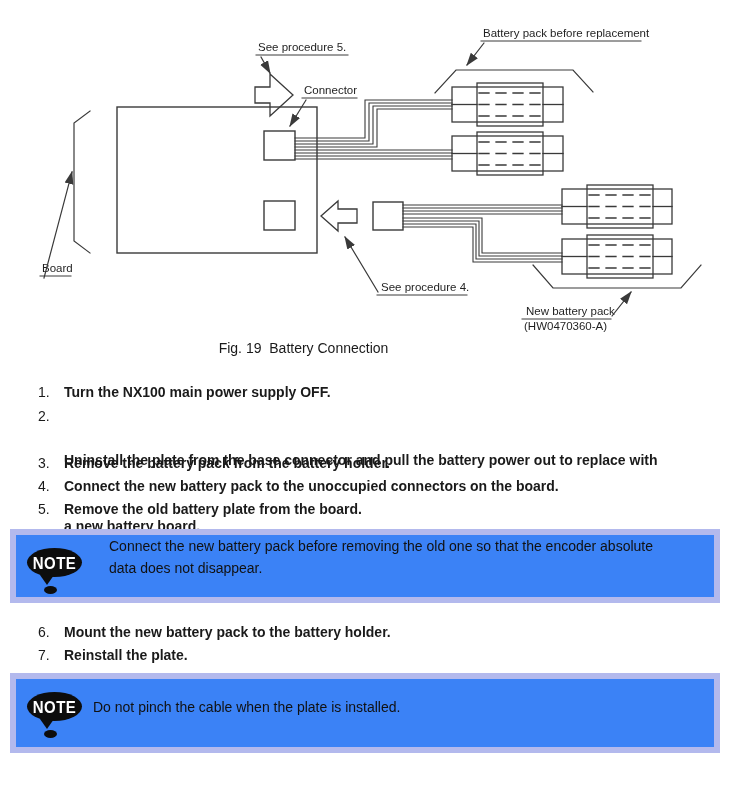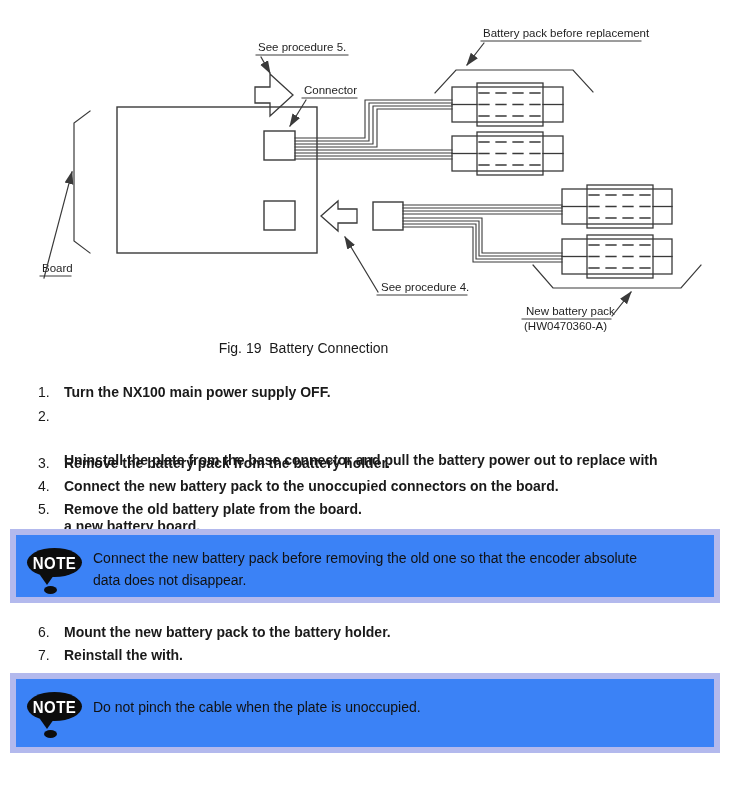--- a/index.html
+++ b/index.html
@@ -195,44 +195,44 @@
 
   <div class="note-box" style="top:529px;height:62px;">
     <div class="inner">
       <div class="note-icon" style="top:13px;left:11px;">
         <div class="balloon">
           <span>NOTE</span>
         </div>
         <div class="tail"></div>
         <div class="dot"></div>
       </div>
-      <div class="note-text" style="top:12px;">
+      <div class="note-text" style="top:0;margin-left:16px;">
         <span class="tline">Connect the new battery pack before removing the old one so that the encoder absolute</span>
         <span class="tline">data does not disappear.</span>
       </div>
     </div>
   </div>
 
   <div class="step" style="top:621px">
     <span class="num">6.</span>
     <span class="txt">Mount the new battery pack to the battery holder.</span>
   </div>
   <div class="step" style="top:644px">
     <span class="num">7.</span>
-    <span class="txt">Reinstall the with.</span>
+    <span class="txt">Reinstall the plate.</span>
   </div>
 
   <div class="note-box" style="top:673px;height:68px;">
     <div class="inner">
       <div class="note-icon" style="top:13px;left:11px;">
         <div class="balloon">
           <span>NOTE</span>
         </div>
         <div class="tail"></div>
         <div class="dot"></div>
       </div>
       <div class="note-text" style="top:17px;">
-        <span class="tline">Do not pinch the cable when the plate is unoccupied.</span>
+        <span class="tline">Do not pinch the cable when the plate is installed.</span>
       </div>
     </div>
   </div>
 
 </div>
 
 </body></html>

